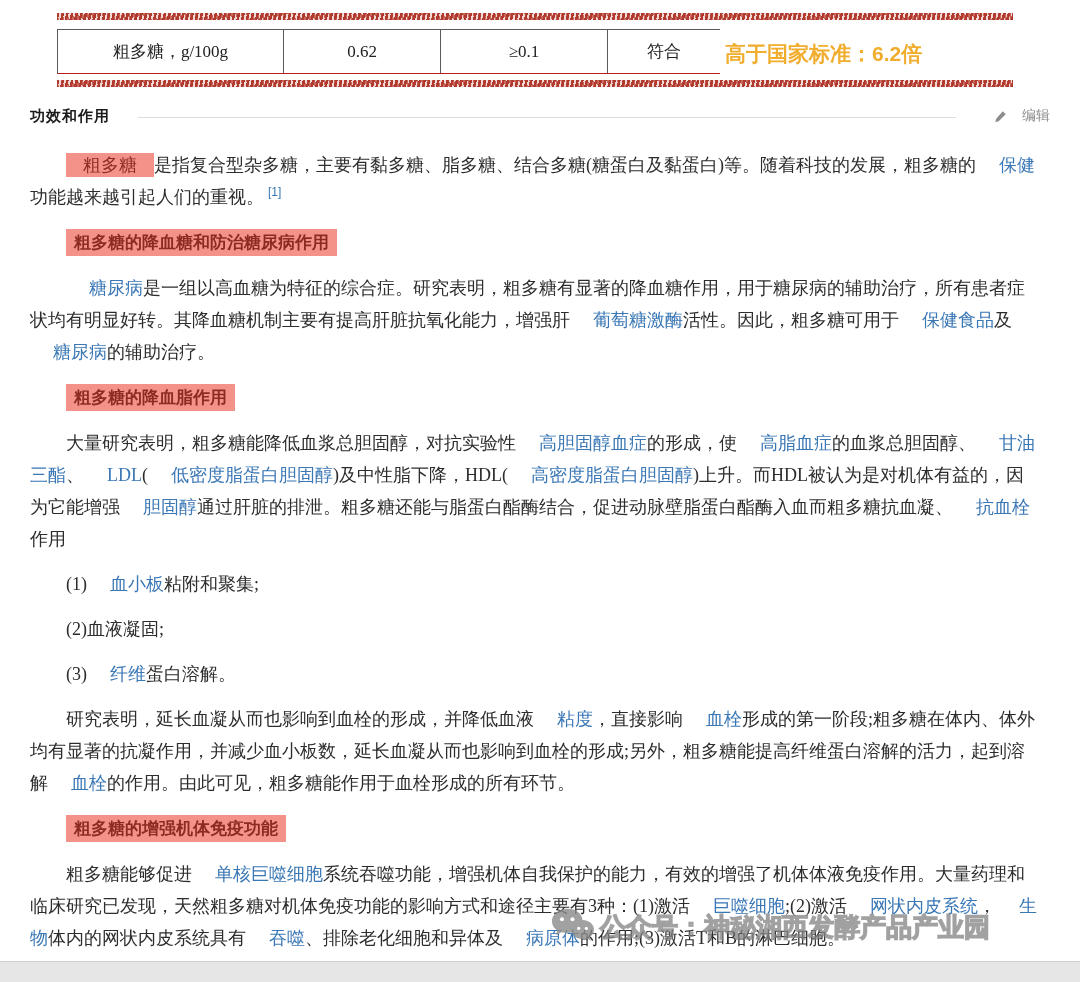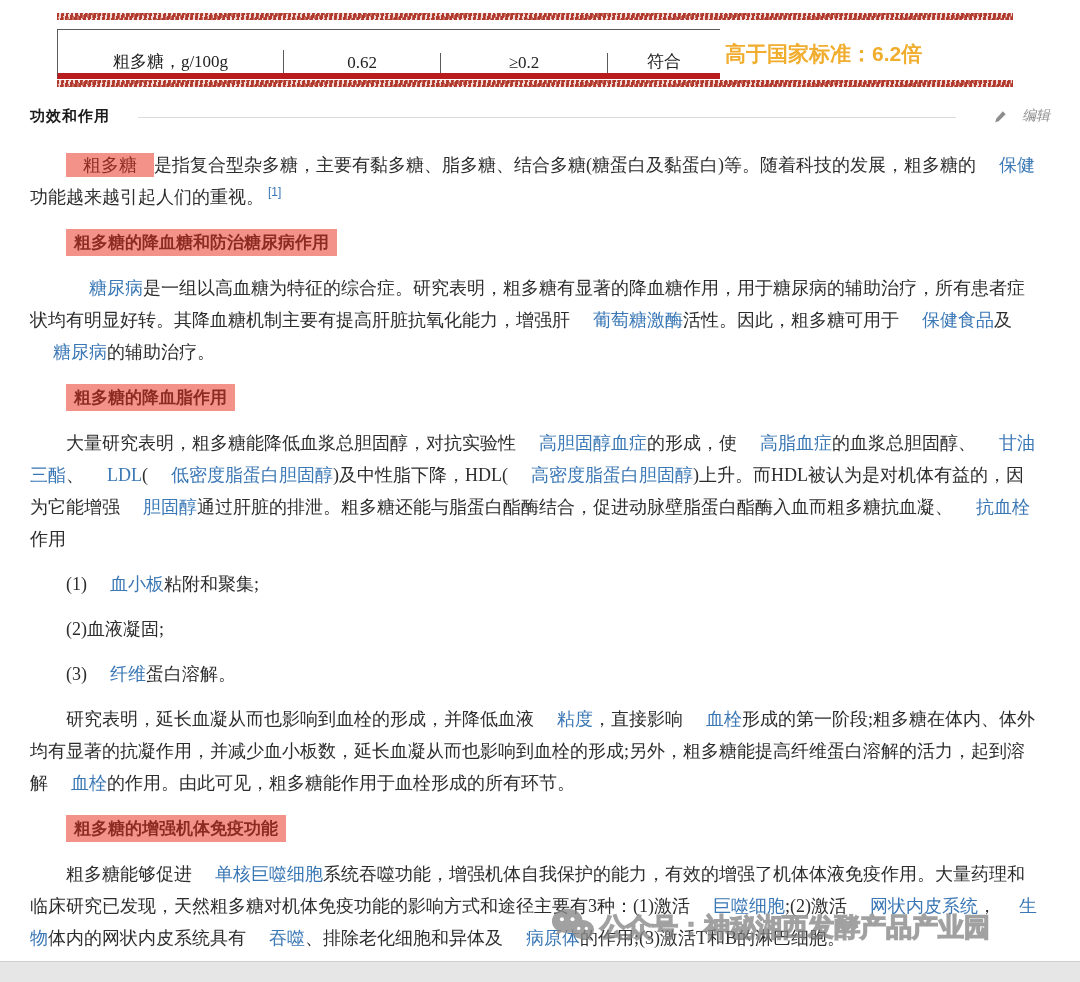--- a/index.html
+++ b/index.html
@@ -17,21 +17,21 @@
       repeating-linear-gradient(104deg, var(--squiggle-red) 0 2.5px, rgba(255,255,255,0) 2.5px 4.5px),
       repeating-linear-gradient(76deg, #c9675d 0 2px, rgba(255,255,255,0) 2px 5px);
     background-color:#f3d9d6;
   }
   .squiggle.top{top:13px;}
   .squiggle.bottom{top:80px;}
 
   
   .insp-table{
     position:absolute;left:57px;top:29px;height:43px;display:flex;
-    border-top:1px solid #5a5a5a;border-bottom:6px solid #b91c1c;border-left:1px solid #5a5a5a;align-items:flex-end;
+    border-top:1px solid #5a5a5a;border-bottom:1px solid #b91c1c;border-left:1px solid #5a5a5a;
   }
   .insp-cell{
     display:flex;align-items:center;justify-content:center;
     font-size:17px;color:#222;border-right:1px solid #5a5a5a;
   }
   .insp-cell.c0{width:225px;}
   .insp-cell.c1{width:156px;}
   .insp-cell.c2{width:166px;}
   .insp-cell.c3{width:112px;border-right:none;}
   .annotation{
@@ -45,21 +45,21 @@
     position:absolute;left:30px;top:99px;width:1020px;height:34px;
     display:flex;align-items:center;
     font-family:"Liberation Sans","DejaVu Sans",sans-serif;
   }
   .heading-row h2{
     margin:0;font-size:15px;font-weight:bold;color:#1b1b1b;letter-spacing:1px;white-space:nowrap;
   }
   .heading-rule{flex:1;height:0;border-top:1px solid #dcdcdc;margin:2px 38px 0 28px;}
   .edit-link{
     display:flex;align-items:center;gap:15px;color:#8d8d8d;font-size:14px;
-    text-decoration:none;white-space:nowrap;font-style:italic;
+    text-decoration:none;white-space:nowrap;
   }
   .edit-link svg{display:block;}
 
   
   .article{
     position:absolute;left:30px;top:136px;width:1010px;
     font-size:18px;line-height:32px;color:#2d2d2d;
     word-break:break-all;
   }
   .article p{margin:13px 0;text-indent:2em;}
@@ -97,21 +97,21 @@
 </head>
 <body>
 
 <div class="page">
 
   <div class="squiggle top"></div>
 
   <div class="insp-table">
     <div class="insp-cell c0">粗多糖，g/100g</div>
     <div class="insp-cell c1">0.62</div>
-    <div class="insp-cell c2">≥0.2</div>
+    <div class="insp-cell c2">≥0.1</div>
     <div class="insp-cell c3">符合</div>
   </div>
   <div class="annotation">高于国家标准：6.2倍</div>
 
   <div class="squiggle bottom"></div>
 
   <div class="heading-row">
     <h2>功效和作用</h2>
     <div class="heading-rule"></div>
     <a href="#" class="edit-link">

